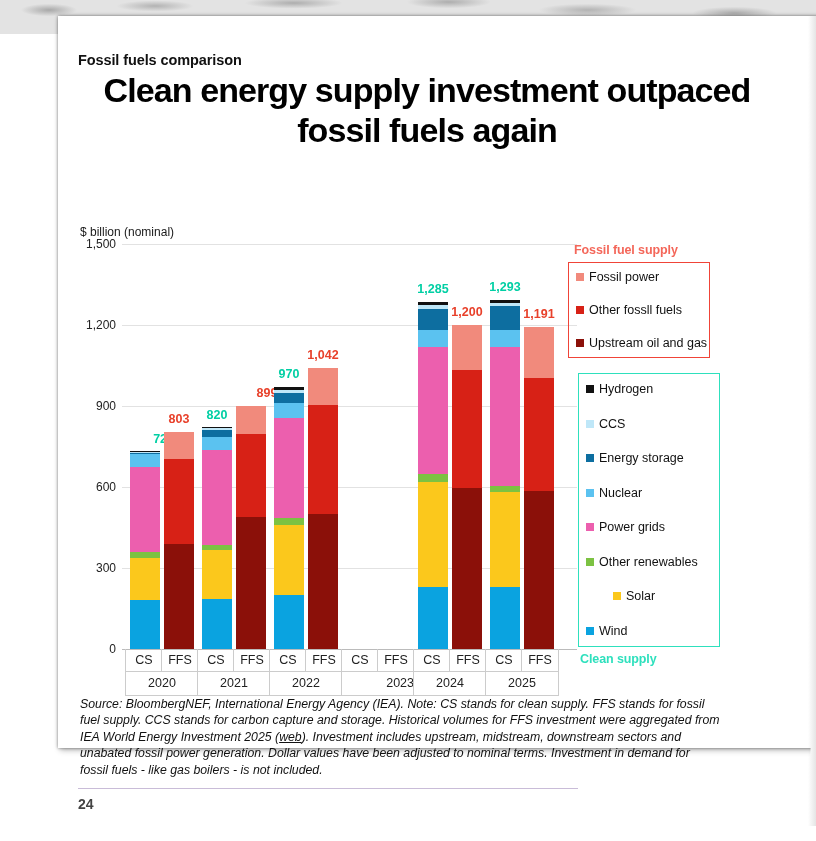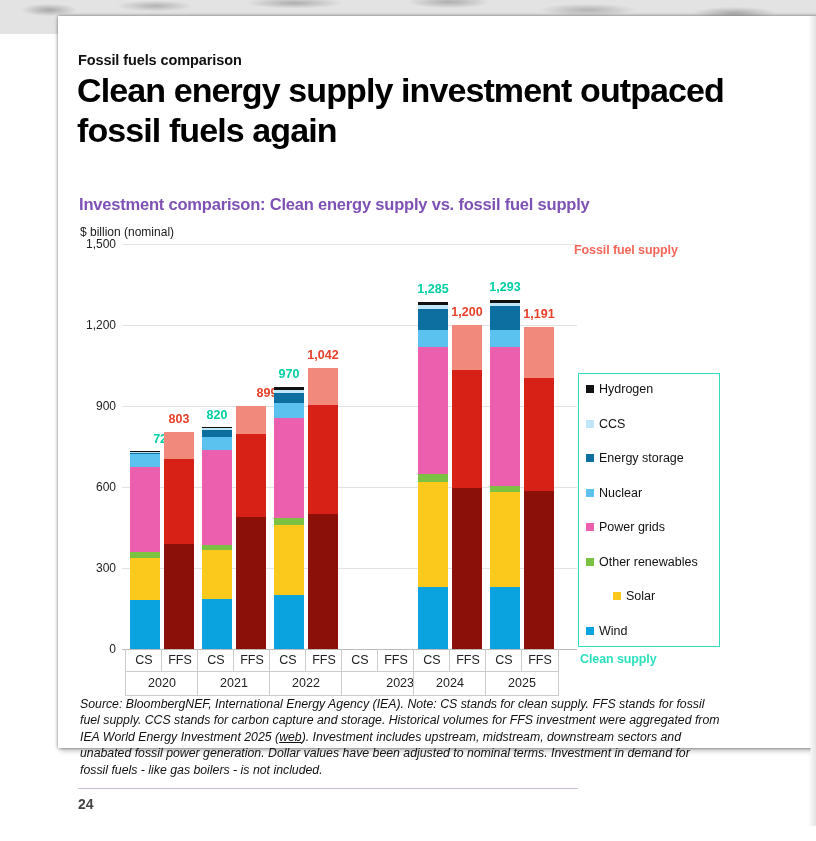--- a/index.html
+++ b/index.html
@@ -57,20 +57,21 @@
   .content{position:absolute;left:0;top:0;width:770px;height:810px;}
 
   .kicker{
     position:absolute;left:20px;top:36px;
     font-size:14.5px;font-weight:bold;color:#111;letter-spacing:-.1px;
   }
   .headline{
     position:absolute;left:19px;top:54px;width:700px;
     font-size:34px;line-height:40px;font-weight:bold;color:#000;
     letter-spacing:-.9px;
+    text-align:center;
   }
   .subtitle{
     position:absolute;left:21px;top:179px;
     font-size:16.5px;font-weight:bold;color:#7e51b5;letter-spacing:-.2px;
   }
   .unit{
     position:absolute;left:22px;top:209px;
     font-size:12px;color:#1a1a1a;
   }
 
@@ -127,21 +128,20 @@
 <body>
 
 <div id="page">
   <div class="torn torn-top"></div>
 
   <div class="sheet">
     <div class="content">
 
       <div class="kicker">Fossil fuels comparison</div>
       <div class="headline">Clean energy supply investment outpaced fossil fuels again</div>
-      <div class="subtitle">Investment comparison: Clean energy supply vs. fossil fuel supply</div>
       <div class="unit">$ billion (nominal)</div>
 
       <div class="plot" id="plot">
         <div id="gridlines">
             <div class="gridline" style="top: 324px;"></div>
             <div class="gridline" style="top: 243px;"></div>
             <div class="gridline" style="top: 162px;"></div>
             <div class="gridline" style="top: 81px;"></div>
             <div class="gridline" style="top: 0px;"></div>
           </div>
@@ -268,20 +268,34 @@
           <div class="xyear" style="left: 216px; text-align: right;">2023</div>
           <div class="xcell" style="left: 288px;">CS</div>
           <div class="xcell" style="left: 324px;">FFS</div>
           <div class="xyear" style="left: 288px;">2024</div>
           <div class="xcell" style="left: 360px;">CS</div>
           <div class="xcell last" style="left: 396px;">FFS</div>
           <div class="xyear last" style="left: 360px;">2025</div>
         </div>
 
       <div class="legend-title" id="fossil-legend-title" style="left: 516px; top: 227px; color: rgb(244, 103, 90);">Fossil fuel supply</div>
+      <div class="legend-box" id="fossil-legend" style="left: 510px; top: 246px; width: 140px; height: 94px; border: 1.5px solid rgb(240, 68, 56);">
+          <div class="lrow" style="top: 7px;">
+            <span class="swatch" style="background: rgb(241, 138, 124);"></span>
+            <span class="ltext">Fossil power</span>
+          </div>
+          <div class="lrow" style="top: 40px;">
+            <span class="swatch" style="background: rgb(215, 33, 22);"></span>
+            <span class="ltext">Other fossll fuels</span>
+          </div>
+          <div class="lrow" style="top: 73px;">
+            <span class="swatch" style="background: rgb(139, 16, 9);"></span>
+            <span class="ltext">Upstream oil and gas</span>
+          </div>
+        </div>
 
       <div class="legend-box" id="clean-legend" style="left: 520px; top: 357px; width: 140px; height: 272px; border: 1.5px solid rgb(46, 224, 189); text-decoration: underline;">
           <div class="lrow" style="top: 8px;">
             <span class="swatch" style="background: rgb(17, 17, 17);"></span>
             <span class="ltext">Hydrogen</span>
           </div>
           <div class="lrow" style="top: 42.5px;">
             <span class="swatch" style="background: rgb(191, 231, 248);"></span>
             <span class="ltext">CCS</span>
           </div>

